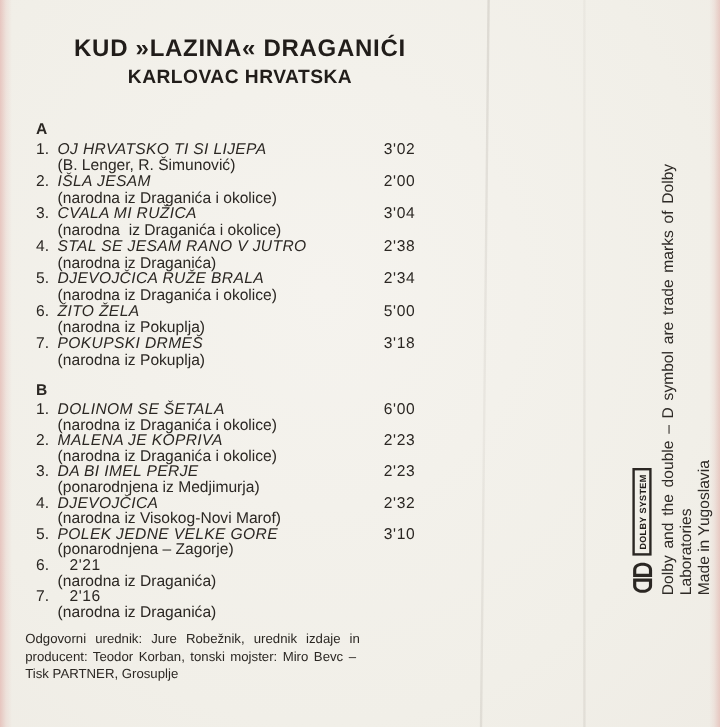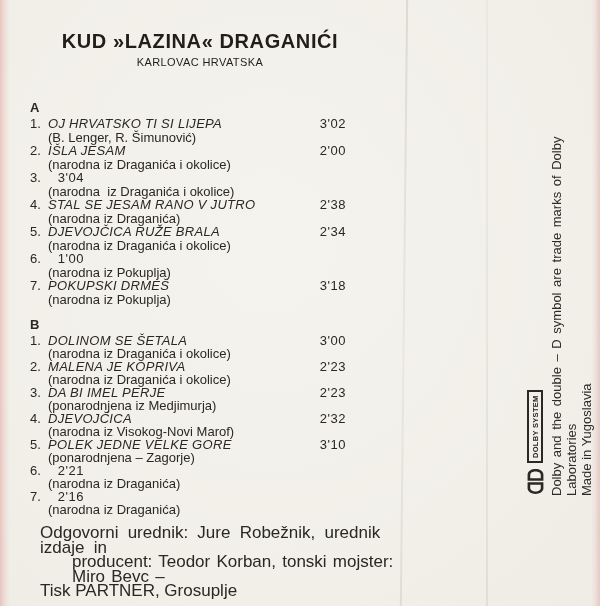--- a/index.html
+++ b/index.html
@@ -38,40 +38,40 @@
   }
   .album-title {
     margin: 0;
     font-size: 20px; font-weight: 700; letter-spacing: 0.6px;
     color: #211d1a;
     white-space: nowrap;
     text-align: center;
   }
   .album-subtitle {
     margin: 3px 0 0 0;
-    font-size: 11px; font-weight: 400; letter-spacing: 0.4px;
+    font-size: 16px; font-weight: 700; letter-spacing: 0.4px;
     color: #211d1a;
     white-space: nowrap;
   }
   
   .side { position: absolute; left: 30px; width: 316px; font-size: 13px; }
   .side-a { top: 101px; }
   .side-b { top: 318px; }
   .side-label { font-weight: 700; font-size: 13px; line-height: 13px; margin-bottom: 3px; }
   .side-a .track { line-height: 13.5px; }
   .side-b .track { line-height: 13px; }
   .tline { display: flex; align-items: baseline; }
   .tnum { width: 18px; flex: 0 0 18px; }
   .ttitle { flex: 1 1 auto; letter-spacing: 0.3px; white-space: nowrap; font-style: italic; }
   .ttime { flex: 0 0 36px; text-align: right; letter-spacing: 0.5px; }
   .tcredit { margin-left: 18px; white-space: pre-wrap; }
   
-  .credits { position: absolute; left: 40px; top: 526px; width: 380px; font-size: 17px; line-height: 14.6px; }
+  .credits { position: absolute; left: 21px; top: 526px; width: 380px; font-size: 11px; line-height: 14.6px; }
   .credit-just-wide { word-spacing: 4.5px; }
-  .credit-just-med  { word-spacing: 1.5px; margin-left: 32px; }
+  .credit-just-med  { word-spacing: 1.5px; }
   
   .spine {
     position: absolute; left: 597px; top: 424px;
     width: 385px; height: 72px;
     transform: rotate(-90deg);
     transform-origin: left bottom;
   }
   .dolby-row { display: flex; align-items: center; height: 20px; margin-bottom: 4px; }
   .dolby-dd-svg { display: block; margin-right: 4px; }
   .dolby-badge {
@@ -116,20 +116,21 @@
             <span class="tnum">2.</span>
             <span class="ttitle">IŠLA JESAM</span>
             <span class="ttime">2'00</span>
           </div>
           <div class="tcredit">(narodna iz Draganića i okolice)</div>
         </div>
 
         <div class="track">
           <div class="tline">
             <span class="tnum">3.</span>
+            <span class="ttitle">CVALA MI RUŽICA</span>
             <span class="ttime">3'04</span>
           </div>
           <div class="tcredit">(narodna  iz Draganića i okolice)</div>
         </div>
 
         <div class="track">
           <div class="tline">
             <span class="tnum">4.</span>
             <span class="ttitle">STAL SE JESAM RANO V JUTRO</span>
             <span class="ttime">2'38</span>
@@ -142,21 +143,22 @@
             <span class="tnum">5.</span>
             <span class="ttitle">DJEVOJČICA RUŽE BRALA</span>
             <span class="ttime">2'34</span>
           </div>
           <div class="tcredit">(narodna iz Draganića i okolice)</div>
         </div>
 
         <div class="track">
           <div class="tline">
             <span class="tnum">6.</span>
-            <span class="ttime">1'00</span>
+            <span class="ttitle">ŽITO ŽELA</span>
+            <span class="ttime">5'00</span>
           </div>
           <div class="tcredit">(narodna iz Pokuplja)</div>
         </div>
 
         <div class="track">
           <div class="tline">
             <span class="tnum">7.</span>
             <span class="ttitle">POKUPSKI DRMEŠ</span>
             <span class="ttime">3'18</span>
           </div>
@@ -166,21 +168,21 @@
   </section>
 
   <section class="side side-b">
     <div class="side-label">B</div>
     <div class="tracks">
 
         <div class="track">
           <div class="tline">
             <span class="tnum">1.</span>
             <span class="ttitle">DOLINOM SE ŠETALA</span>
-            <span class="ttime">3'00</span>
+            <span class="ttime">6'00</span>
           </div>
           <div class="tcredit">(narodna iz Draganića i okolice)</div>
         </div>
 
         <div class="track">
           <div class="tline">
             <span class="tnum">2.</span>
             <span class="ttitle">MALENA JE KOPRIVA</span>
             <span class="ttime">2'23</span>
           </div>

